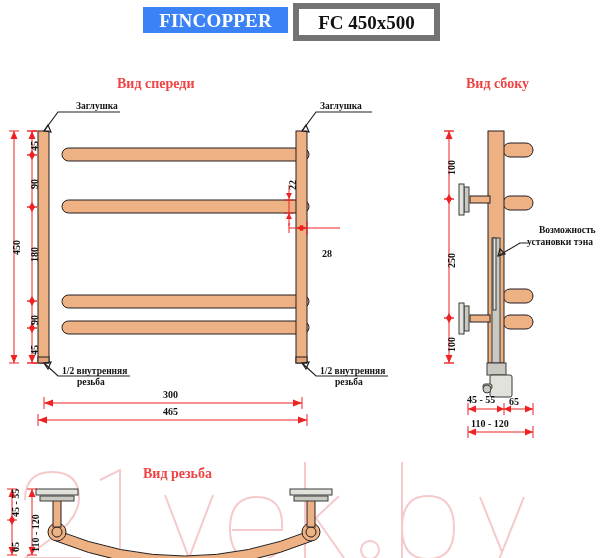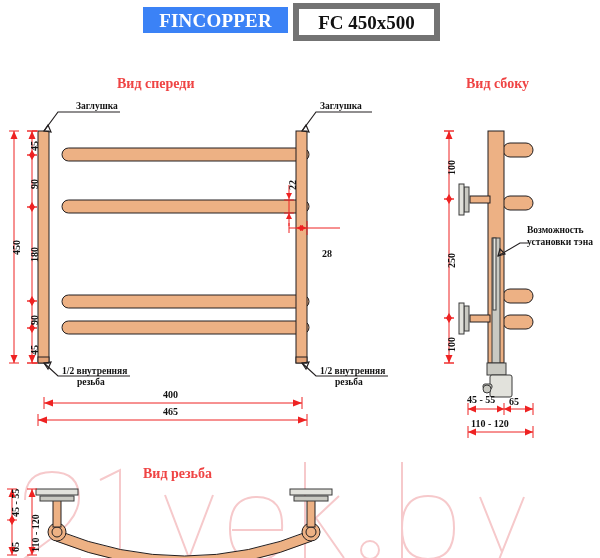--- a/index.html
+++ b/index.html
@@ -290,24 +290,24 @@
   <div class="dtv" style="left:11px;top:255px;">450</div>
   <div class="dtv" style="left:29px;top:151px;">45</div>
   <div class="dtv" style="left:29px;top:189px;">90</div>
   <div class="dtv" style="left:29px;top:262px;">180</div>
   <div class="dtv" style="left:29px;top:325px;">90</div>
   <div class="dtv" style="left:29px;top:355px;">45</div>
 
   <div class="dtv" style="left:287px;top:190px;">22</div>
   <div class="dt" style="left:322px;top:220px;margin-top:28px;">28</div>
 
-  <div class="dt" style="left:163px;top:389px;">400</div>
+  <div class="dt" style="left:163px;top:389px;">300</div>
   <div class="dt" style="left:163px;top:406px;">465</div>
 
-  <div class="lt" style="left:527px;top:225px;">Возможность</div>
+  <div class="lt" style="left:539px;top:225px;">Возможность</div>
   <div class="lt" style="left:527px;top:237px;">установки тэна</div>
 
   <div class="dtv" style="left:446px;top:175px;">100</div>
   <div class="dtv" style="left:446px;top:268px;">250</div>
   <div class="dtv" style="left:446px;top:352px;">100</div>
 
   <div class="dt" style="left:467px;top:394px;">45 - 55</div>
   <div class="dt" style="left:509px;top:396px;">65</div>
   <div class="dt" style="left:471px;top:418px;">110 - 120</div>
 

